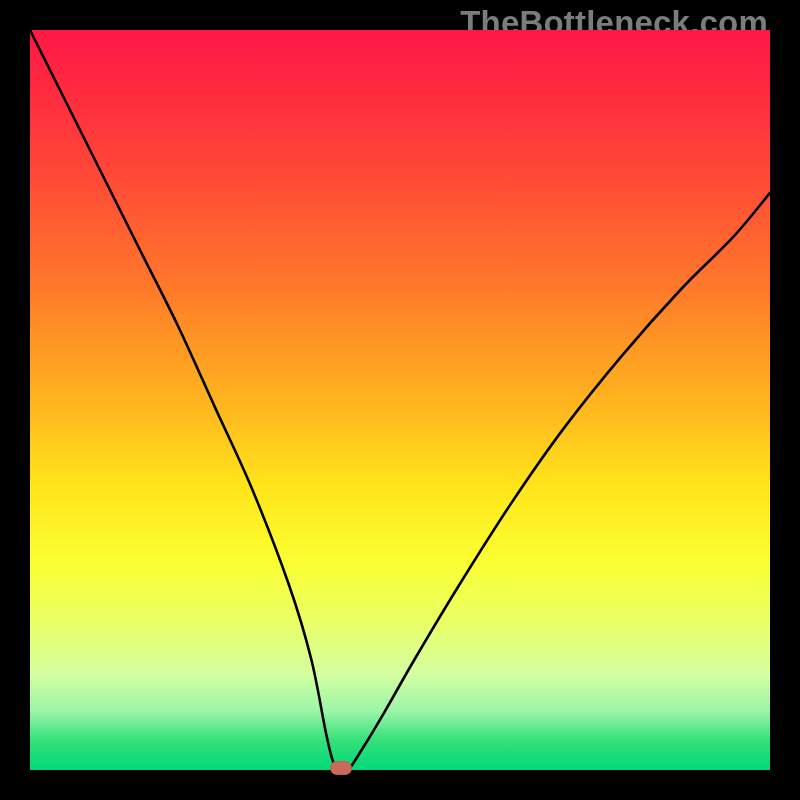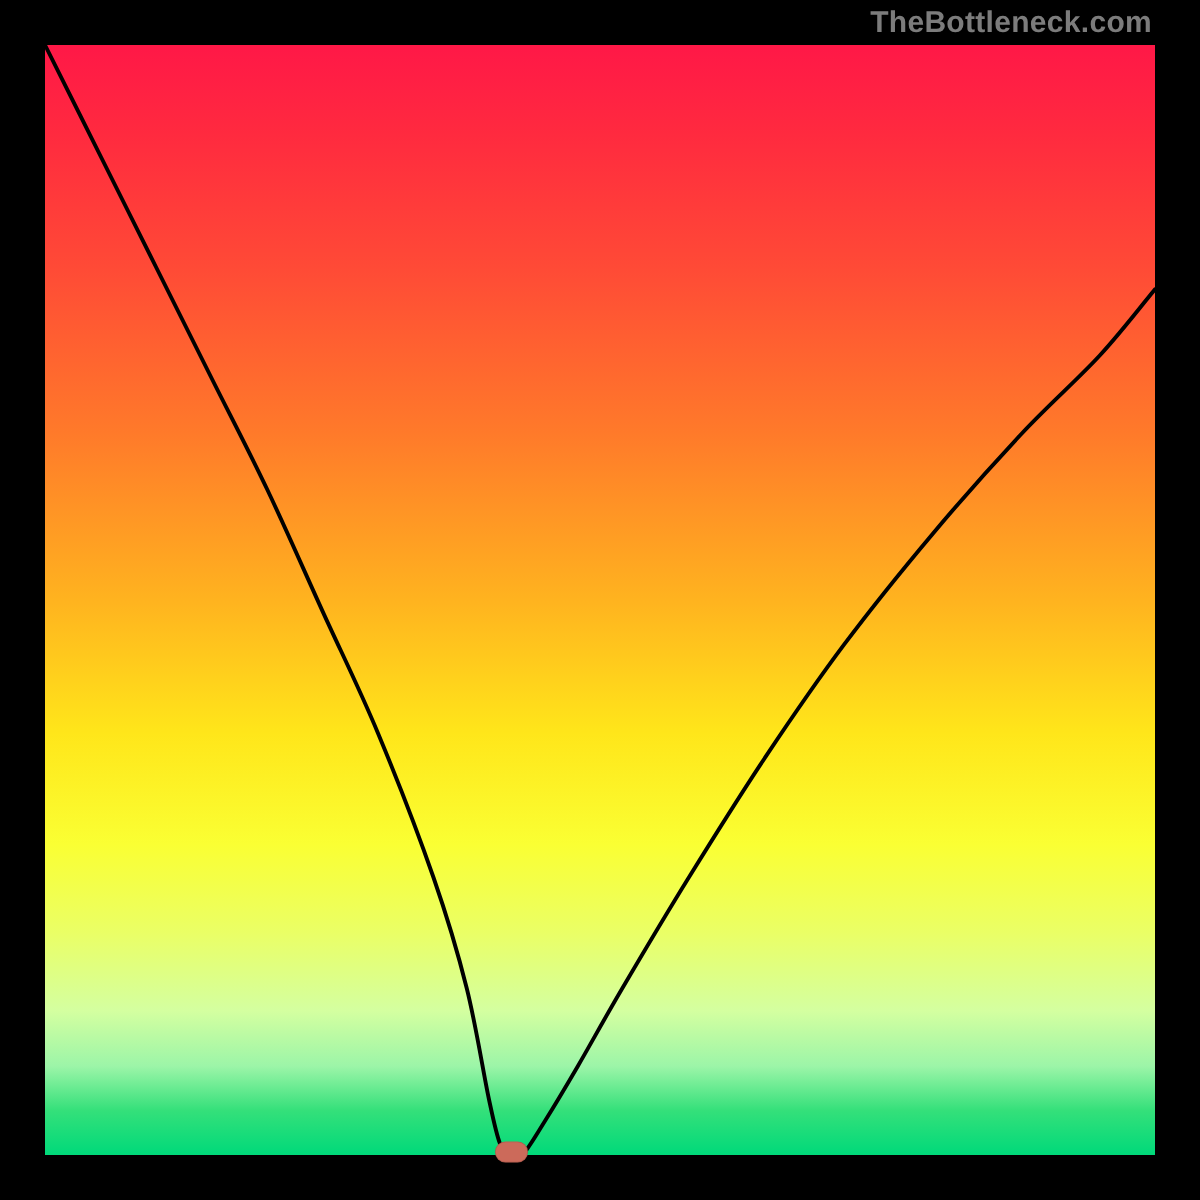--- a/index.html
+++ b/index.html
@@ -39,21 +39,21 @@
       #d4ffa0 87%,
       #9cf5a8 92%,
       #34e07a 96%,
       #00d97a 100%
     );
   }
   .watermark {
     position: absolute;
     top: 4px;
     right: 32px;
-    font-size: 20px;
+    font-size: 33px;
     font-weight: 600;
     color: #7c7c7c;
     letter-spacing: 0.2px;
     user-select: none;
   }
   svg.curve {
     position: absolute;
     top: 0;
     left: 0;
     width: 740px;

